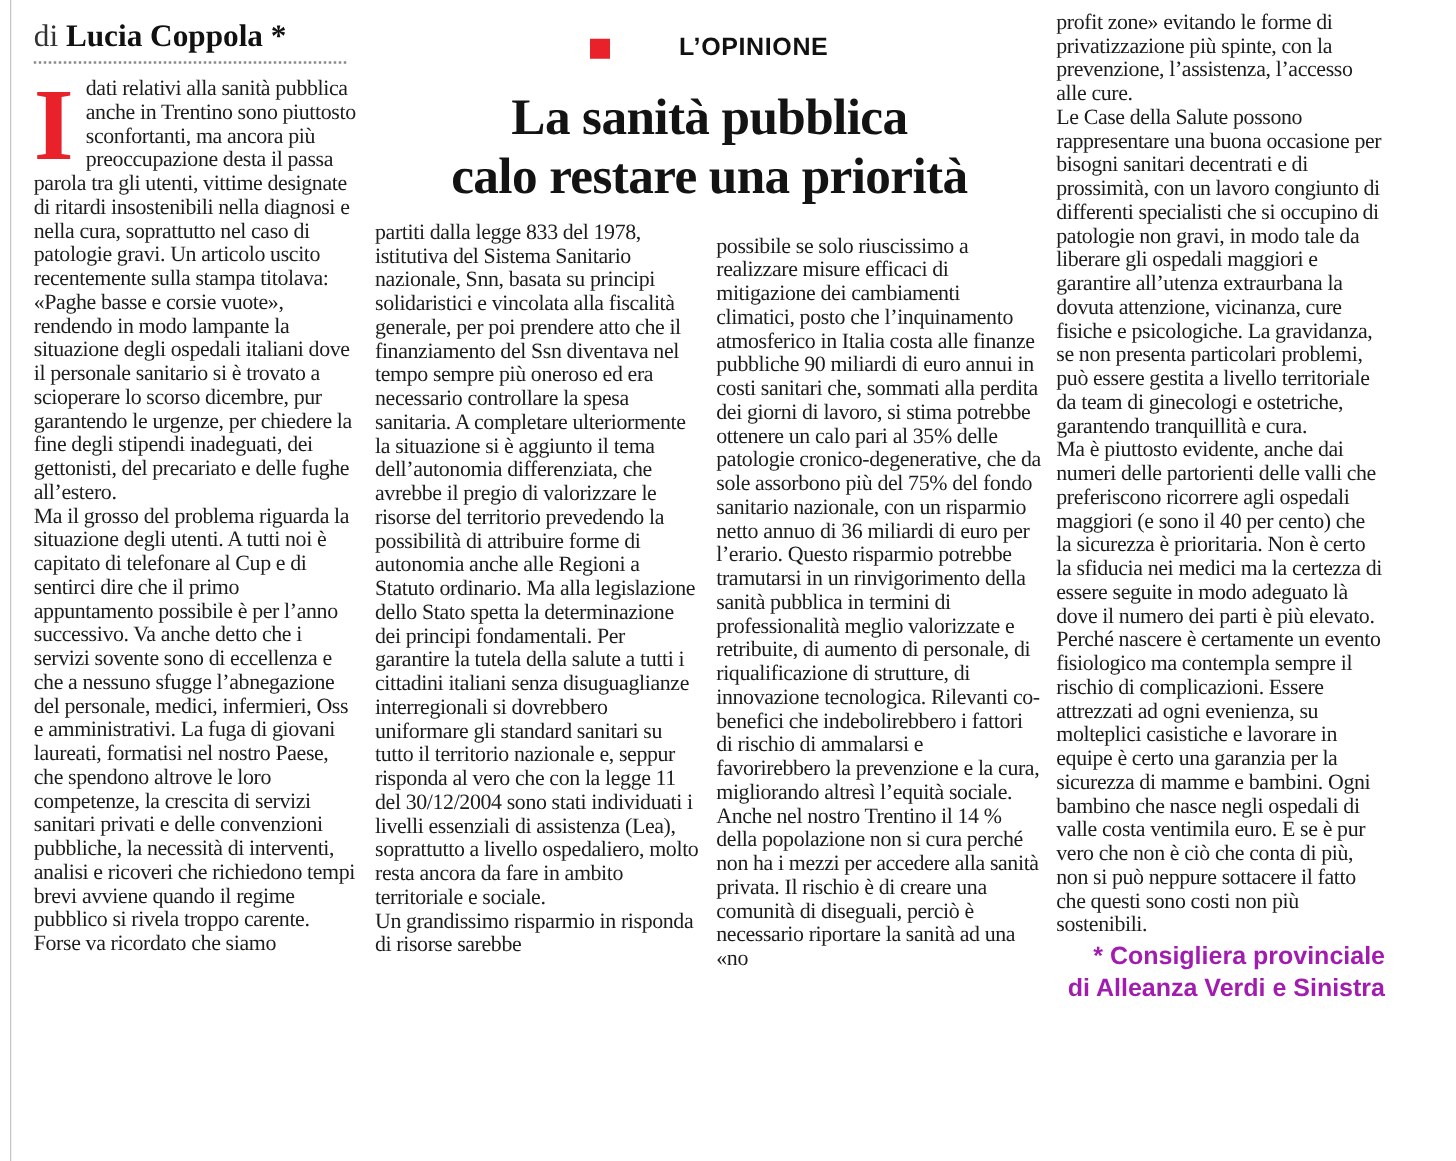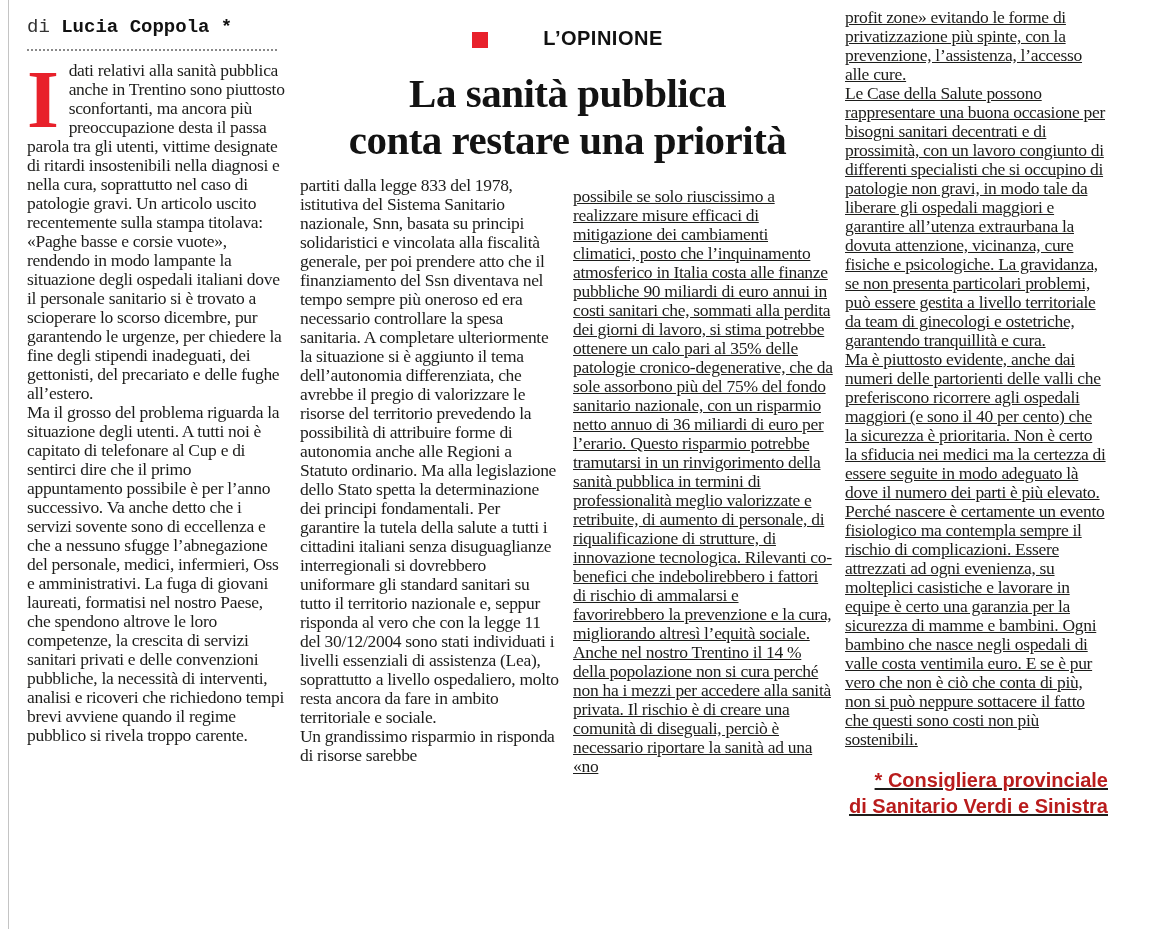--- a/index.html
+++ b/index.html
@@ -5,21 +5,21 @@
   html,body{margin:0;padding:0;}
   body{
     width:1165px;height:929px;position:relative;background:#ffffff;
     font-family:"Liberation Serif", serif;color:#1d1d1b;overflow:hidden;
   }
   .left-rule{
     position:absolute;left:8px;top:0;width:1px;height:929px;background:#c4c4c4;
   }
   .byline{
     position:absolute;left:27px;top:16px;width:252px;
-    font-family:Liberation Mono, monospace;font-size:19px;color:#333;
+    font-family:Liberation Serif, serif;font-size:25px;color:#333;
     white-space:nowrap;
   }
   .byline b{color:#111;}
   .byline-rule{
     position:absolute;left:27px;top:49px;width:250px;height:0;
     border-top:2px dotted #8a8a8a;
   }
   .kicker{
     position:absolute;left:295px;top:27px;width:545px;text-align:center;
     font-family:"Liberation Sans", sans-serif;
@@ -37,65 +37,66 @@
     position:absolute;left:295px;top:70px;width:545px;text-align:center;
     font-weight:700;font-size:41px;line-height:47px;color:#131313;
     letter-spacing:-0.5px;
   }
   .col{
     position:absolute;font-size:17.5px;line-height:19px;letter-spacing:-0.3px;
     color:#1d1d1b;text-align:left;
   }
   .col1{left:27px;top:61px;width:258px;}
   .col2{left:300px;top:176px;width:260px;}
-  .col3{left:573px;top:187px;width:260px;text-decoration:underline;}
-  .col4{left:845px;top:8px;width:263px;text-decoration:underline;}
+  .col3{left:573px;top:187px;width:260px;}
+  .col4{left:845px;top:8px;width:263px;}
   .para{margin:0;padding:0;}
   .dropcap{
     float:left;color:#e8212b;font-weight:700;font-size:82px;line-height:70px;
     padding:4px 10px 0 0;
   }
   .footer-sign{
-    margin-top:18px;text-align:right;
+    margin-top:3px;text-align:right;
     font-family:"Liberation Sans", sans-serif;font-weight:700;
-    font-size:20px;line-height:26px;color:#b91c1c;letter-spacing:0;
+    font-size:20px;line-height:26px;color:#a21caf;letter-spacing:0;
   }
 </style>
 </head>
 <body>
 
 <div class="left-rule"></div>
 
 <div class="byline"><span>di</span> <b>Lucia Coppola *</b></div>
 <div class="byline-rule"></div>
 
 <div class="kicker">
   <span class="kicker-square" style="background-color: rgb(232, 33, 43);"></span><span class="kicker-label">L’OPINIONE</span>
 </div>
 
 <div class="headline">
   <div>La sanità pubblica</div>
-  <div>conta restare una priorità</div>
+  <div>calo restare una priorità</div>
 </div>
 
 <div class="col col1">
   <p class="para"><span class="dropcap" style="color: rgb(232, 33, 43);">I</span><span>dati relativi alla sanità pubblica anche in Trentino sono piuttosto sconfortanti, ma ancora più preoccupazione desta il passa parola tra gli utenti, vittime designate di ritardi insostenibili nella diagnosi e nella cura, soprattutto nel caso di patologie gravi. Un articolo uscito recentemente sulla stampa titolava: «Paghe basse e corsie vuote», rendendo in modo lampante la situazione degli ospedali italiani dove il personale sanitario si è trovato a scioperare lo scorso dicembre, pur garantendo le urgenze, per chiedere la fine degli stipendi inadeguati, dei gettonisti, del precariato e delle fughe all’estero.</span></p>
   <p class="para">Ma il grosso del problema riguarda la situazione degli utenti. A tutti noi è capitato di telefonare al Cup e di sentirci dire che il primo appuntamento possibile è per l’anno successivo. Va anche detto che i servizi sovente sono di eccellenza e che a nessuno sfugge l’abnegazione del personale, medici, infermieri, Oss e amministrativi. La fuga di giovani laureati, formatisi nel nostro Paese, che spendono altrove le loro competenze, la crescita di servizi sanitari privati e delle convenzioni pubbliche, la necessità di interventi, analisi e ricoveri che richiedono tempi brevi avviene quando il regime pubblico si rivela troppo carente.</p>
+  <p class="para">Forse va ricordato che siamo</p>
 </div>
 
 <div class="col col2">
   <p class="para">partiti dalla legge 833 del 1978, istitutiva del Sistema Sanitario nazionale, Snn, basata su principi solidaristici e vincolata alla fiscalità generale, per poi prendere atto che il finanziamento del Ssn diventava nel tempo sempre più oneroso ed era necessario controllare la spesa sanitaria. A completare ulteriormente la situazione si è aggiunto il tema dell’autonomia differenziata, che avrebbe il pregio di valorizzare le risorse del territorio prevedendo la possibilità di attribuire forme di autonomia anche alle Regioni a Statuto ordinario. Ma alla legislazione dello Stato spetta la determinazione dei principi fondamentali. Per garantire la tutela della salute a tutti i cittadini italiani senza disuguaglianze interregionali si dovrebbero uniformare gli standard sanitari su tutto il territorio nazionale e, seppur risponda al vero che con la legge 11 del 30/12/2004 sono stati individuati i livelli essenziali di assistenza (Lea), soprattutto a livello ospedaliero, molto resta ancora da fare in ambito territoriale e sociale.</p>
   <p class="para">Un grandissimo risparmio in risponda di risorse sarebbe</p>
 </div>
 
 <div class="col col3">
   <p class="para">possibile se solo riuscissimo a realizzare misure efficaci di mitigazione dei cambiamenti climatici, posto che l’inquinamento atmosferico in Italia costa alle finanze pubbliche 90 miliardi di euro annui in costi sanitari che, sommati alla perdita dei giorni di lavoro, si stima potrebbe ottenere un calo pari al 35% delle patologie cronico-degenerative, che da sole assorbono più del 75% del fondo sanitario nazionale, con un risparmio netto annuo di 36 miliardi di euro per l’erario. Questo risparmio potrebbe tramutarsi in un rinvigorimento della sanità pubblica in termini di professionalità meglio valorizzate e retribuite, di aumento di personale, di riqualificazione di strutture, di innovazione tecnologica. Rilevanti co-benefici che indebolirebbero i fattori di rischio di ammalarsi e favorirebbero la prevenzione e la cura, migliorando altresì l’equità sociale. Anche nel nostro Trentino il 14 % della popolazione non si cura perché non ha i mezzi per accedere alla sanità privata. Il rischio è di creare una comunità di diseguali, perciò è necessario riportare la sanità ad una «no</p>
 </div>
 
 <div class="col col4">
   <p class="para">profit zone» evitando le forme di privatizzazione più spinte, con la prevenzione, l’assistenza, l’accesso alle cure.</p>
   <p class="para">Le Case della Salute possono rappresentare una buona occasione per bisogni sanitari decentrati e di prossimità, con un lavoro congiunto di differenti specialisti che si occupino di patologie non gravi, in modo tale da liberare gli ospedali maggiori e garantire all’utenza extraurbana la dovuta attenzione, vicinanza, cure fisiche e psicologiche. La gravidanza, se non presenta particolari problemi, può essere gestita a livello territoriale da team di ginecologi e ostetriche, garantendo tranquillità e cura.</p>
   <p class="para">Ma è piuttosto evidente, anche dai numeri delle partorienti delle valli che preferiscono ricorrere agli ospedali maggiori (e sono il 40 per cento) che la sicurezza è prioritaria. Non è certo la sfiducia nei medici ma la certezza di essere seguite in modo adeguato là dove il numero dei parti è più elevato. Perché nascere è certamente un evento fisiologico ma contempla sempre il rischio di complicazioni. Essere attrezzati ad ogni evenienza, su molteplici casistiche e lavorare in equipe è certo una garanzia per la sicurezza di mamme e bambini. Ogni bambino che nasce negli ospedali di valle costa ventimila euro. E se è pur vero che non è ciò che conta di più, non si può neppure sottacere il fatto che questi sono costi non più sostenibili.</p>
   <div class="footer-sign">
     <div>* Consigliera provinciale</div>
-    <div>di Sanitario Verdi e Sinistra</div>
+    <div>di Alleanza Verdi e Sinistra</div>
   </div>
 </div>
 
 </body></html>

